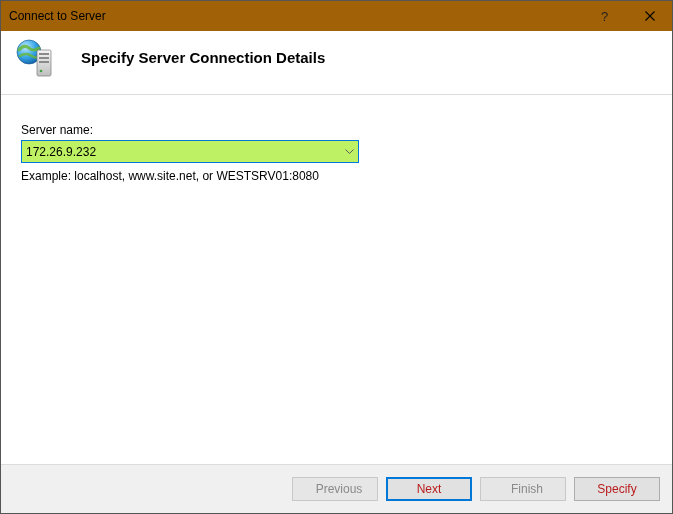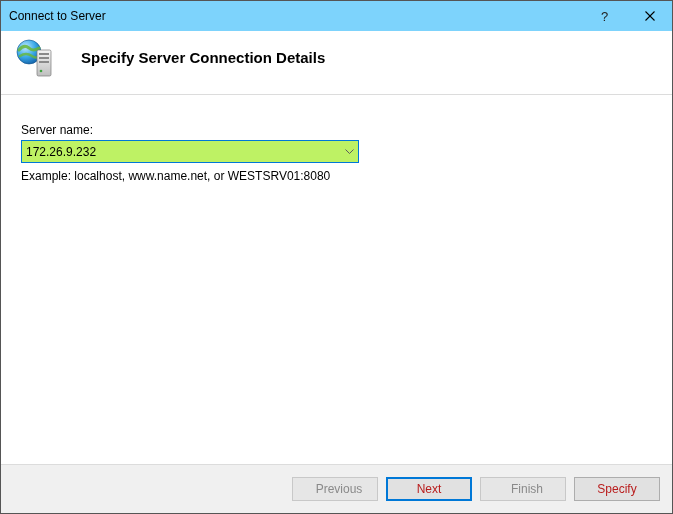--- a/index.html
+++ b/index.html
@@ -20,21 +20,21 @@
     background: #fff;
     display: flex;
     flex-direction: column;
   }
   
   .titlebar {
     height: 30px;
     display: flex;
     align-items: center;
     padding-left: 8px;
-    background: #7dd3fc;
+    background: #a16207;
   }
   .titlebar .title {
     flex: 1;
     font-size: 12px;
   }
   .titlebar .ctrl {
     width: 45px;
     height: 30px;
     display: flex;
     align-items: center;
@@ -188,21 +188,21 @@
   <div class="content">
     <div class="field-label">Server name:</div>
     <div class="combo">
       <input type="text" value="172.26.9.232" style="">
       <div class="drop">
         <svg width="9" height="6" viewBox="0 0 9 6">
           <path d="M0.5 0.5 L4.5 4.5 L8.5 0.5" fill="none" stroke="#5c5c5c" stroke-width="1"></path>
         </svg>
       </div>
     </div>
-    <div class="example">Example: localhost, www.name.net, or WESTSRV01:8080</div>
+    <div class="example">Example: localhost, www.site.net, or WESTSRV01:8080</div>
   </div>
 
   <div class="footer">
     <div class="btn disabled">Previous</div>
     <div class="btn default">Next</div>
     <div class="btn disabled">Finish</div>
     <div class="btn">Specify</div>
   </div>
 
 </div>

